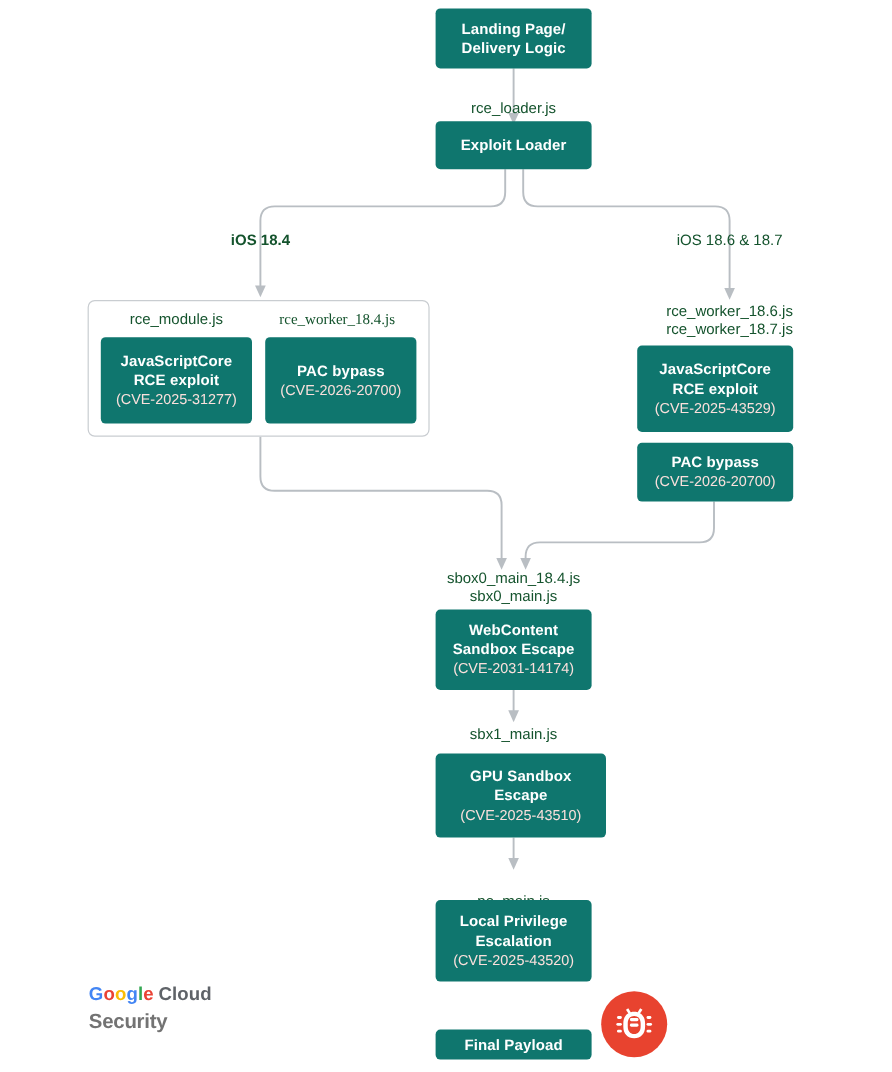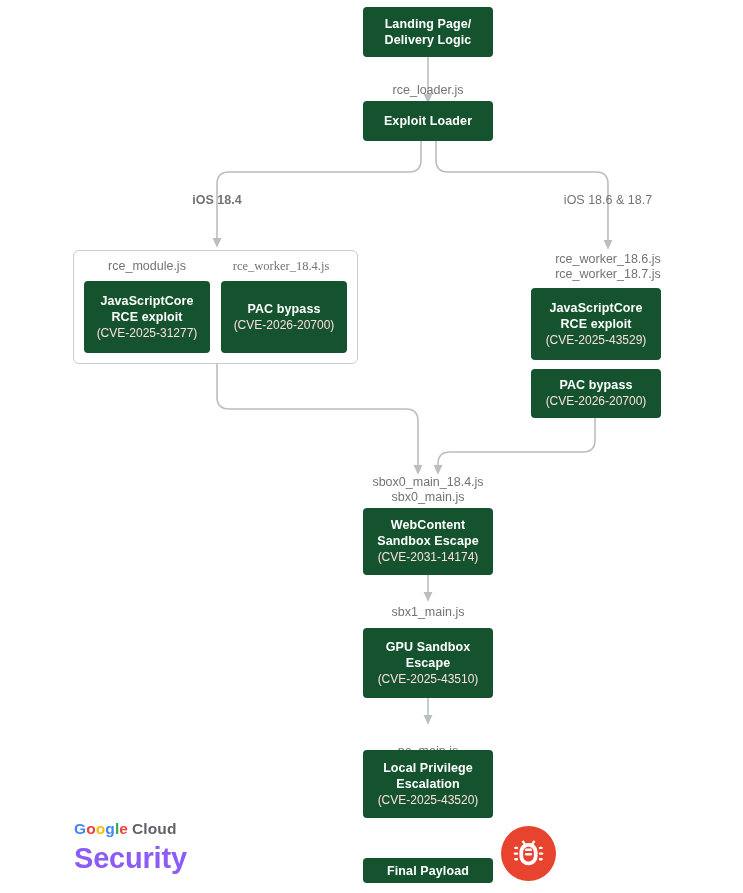--- a/index.html
+++ b/index.html
@@ -9,57 +9,57 @@
     font-family:"Liberation Sans", sans-serif;
     position:relative;
     overflow:hidden;
     -webkit-font-smoothing:antialiased;
   }
   #canvas{position:absolute;left:0;top:0;width:743px;height:893px;}
   svg.wires{position:absolute;left:0;top:0;width:743px;height:893px;pointer-events:none;}
 
   .node{
     position:absolute;
-    background:#14532d;
+    background:#0f766e;
     border-radius:4px;
     color:#ffffff;
     display:flex;
     flex-direction:column;
     align-items:center;
     justify-content:center;
     text-align:center;
     box-sizing:border-box;
     line-height:1.28;
   }
   .node .t{font-size:12.5px;font-weight:bold;letter-spacing:.1px;}
   .node .cve{font-size:12px;font-weight:normal;color:#fbe0dc;margin-top:1px;}
 
   .edgelabel{
     position:absolute;
     font-size:12.5px;
-    color:#737373;
+    color:#14532d;
     text-align:center;
     line-height:1.22;
     white-space:pre-line;
   }
 
   .group-box{
     position:absolute;
     border:1px solid #c9cdd1;
     border-radius:6px;
     background:#ffffff;
     box-sizing:border-box;
   }
 
   
   .logo{position:absolute;left:74px;top:820px;}
   .logo .row1{font-size:15.5px;letter-spacing:.1px;white-space:nowrap;}
   .logo .row1 .g{font-weight:700;}
   .logo .row1 .cloud{color:#5f6368;margin-left:4px;font-weight:bold;}
-  .logo .row2{font-size:29px;color:#8b5cf6;font-weight:bold;margin-top:4px;letter-spacing:-.2px;}
+  .logo .row2{font-size:17px;color:#737373;font-weight:bold;margin-top:4px;letter-spacing:-.2px;}
 
   .bug-badge{
     position:absolute;left:501px;top:826px;width:55px;height:55px;
     border-radius:50%;background:#E8432F;
     display:flex;align-items:center;justify-content:center;
   }
 </style>
 </head>
 <body>
 
@@ -138,21 +138,21 @@
 sbx0_main.js</div>
 
   <div class="node" style="left:363px;top:508px;width:130px;height:67px;">
     <div class="t" style="white-space:pre-line;">WebContent
 Sandbox Escape</div>
     <div class="cve">(CVE-2031-14174)</div>
   </div>
 
   <div class="edgelabel" style="left:358px;top:605px;width:140px;">sbx1_main.js</div>
 
-  <div class="node" style="left:363px;top:628px;width:130px;height:70px;">
+  <div class="node" style="left:363px;top:628px;width:142px;height:70px;">
     <div class="t" style="white-space:pre-line;">GPU Sandbox
 Escape</div>
     <div class="cve">(CVE-2025-43510)</div>
   </div>
 
   <div class="edgelabel" style="left:358px;top:728px;width:140px;margin-top:16px;">pe_main.js</div>
 
   <div class="node" style="left:363px;top:750px;width:130px;height:68px;">
     <div class="t" style="white-space:pre-line;">Local Privilege
 Escalation</div>

